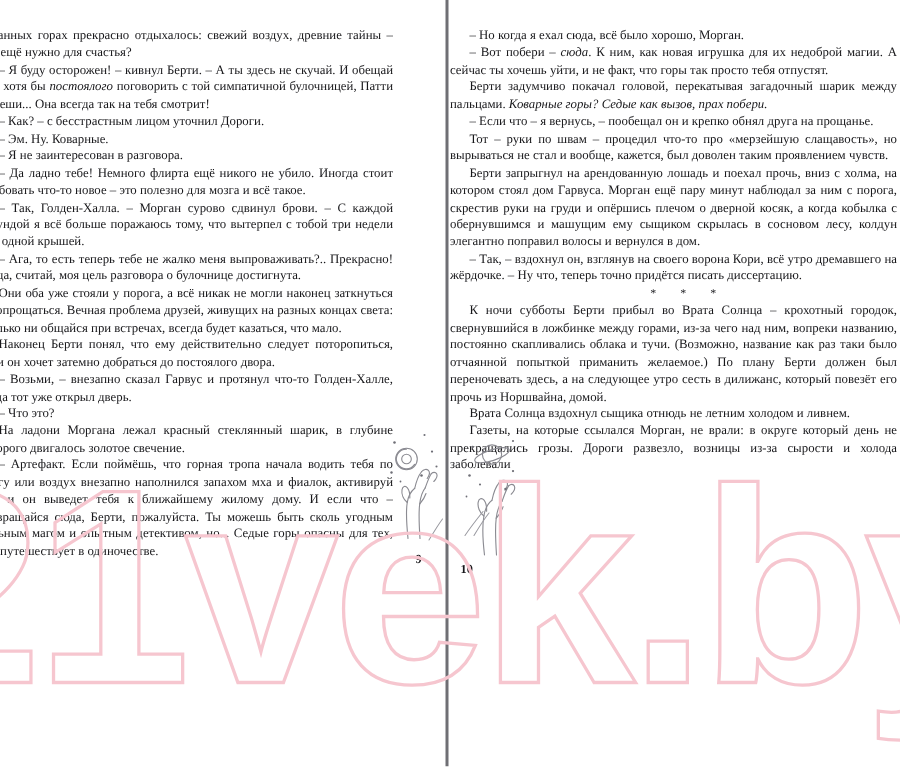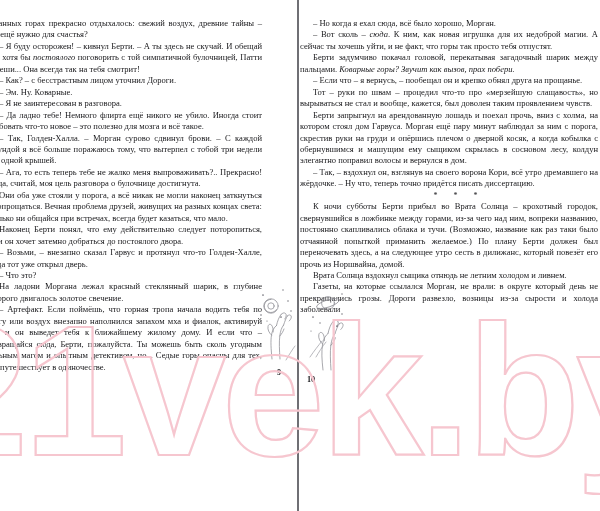--- a/index.html
+++ b/index.html
@@ -148,22 +148,22 @@
         <p><span>– Возьми, – внезапно сказал Гарвус и протянул что-то Голден-Халле, когда тот уже открыл дверь.</span></p>
         <p><span>– Что это?</span></p>
         <p><span>На ладони Моргана лежал красный стеклянный шарик, в глубине которого двигалось золотое свечение.</span></p>
         <p><span>– Артефакт. Если поймёшь, что горная тропа начала водить тебя по кругу или воздух внезапно наполнился запахом мха и фиалок, активируй его, и он выведет тебя к ближайшему жилому дому. И если что – возвращайся сюда, Берти, пожалуйста. Ты можешь быть сколь угодным сильным магом и опытным детективом, но... Седые горы опасны для тех, кто путешествует в одиночестве.</span></p>
       </div>
   </div>
 
   <div class="page" id="page-right">
     <div class="textblock" id="right-text">
         <p><span>– Но когда я ехал сюда, всё было хорошо, Морган.</span></p>
-        <p><span>– Вот сколь – </span><i>сюда</i><span>. К ним, как новая игрушка для их недоброй магии. А сейчас ты хочешь уйти, и не факт, что горы так просто тебя отпустят.</span></p>
-        <p><span>Берти задумчиво покачал головой, перекатывая загадочный шарик между пальцами. </span><i>Коварные горы? Звучит как вызов, прах побери.</i></p>
+        <p><span>– Вот побери – </span><i>сюда</i><span>. К ним, как новая игрушка для их недоброй магии. А сейчас ты хочешь уйти, и не факт, что горы так просто тебя отпустят.</span></p>
+        <p><span>Берти задумчиво покачал головой, перекатывая загадочный шарик между пальцами. </span><i>Коварные горы? Седые как вызов, прах побери.</i></p>
         <p><span>– Если что – я вернусь, – пообещал он и крепко обнял друга на прощанье.</span></p>
         <p><span>Тот – руки по швам – процедил что-то про «мерзейшую слащавость», но вырываться не стал и вообще, кажется, был доволен таким проявлением чувств.</span></p>
         <p><span>Берти запрыгнул на арендованную лошадь и поехал прочь, вниз с холма, на котором стоял дом Гарвуса. Морган ещё пару минут наблюдал за ним с порога, скрестив руки на груди и опёршись плечом о дверной косяк, а когда кобылка с обернувшимся и машущим ему сыщиком скрылась в сосновом лесу, колдун элегантно поправил волосы и вернулся в дом.</span></p>
         <p><span>– Так, – вздохнул он, взглянув на своего ворона Кори, всё утро дремавшего на жёрдочке. – Ну что, теперь точно придётся писать диссертацию.</span></p>
         <p class="starbreak">* * *</p>
         <p><span>К ночи субботы Берти прибыл во Врата Солнца – крохотный городок, свернувшийся в ложбинке между горами, из-за чего над ним, вопреки названию, постоянно скапливались облака и тучи. (Возможно, название как раз таки было отчаянной попыткой приманить желаемое.) По плану Берти должен был переночевать здесь, а на следующее утро сесть в дилижанс, который повезёт его прочь из Норшвайна, домой.</span></p>
         <p><span>Врата Солнца вздохнул сыщика отнюдь не летним холодом и ливнем.</span></p>
         <p><span>Газеты, на которые ссылался Морган, не врали: в округе который день не прекращались грозы. Дороги развезло, возницы из-за сырости и холода заболевали</span></p>
       </div>
   </div>

